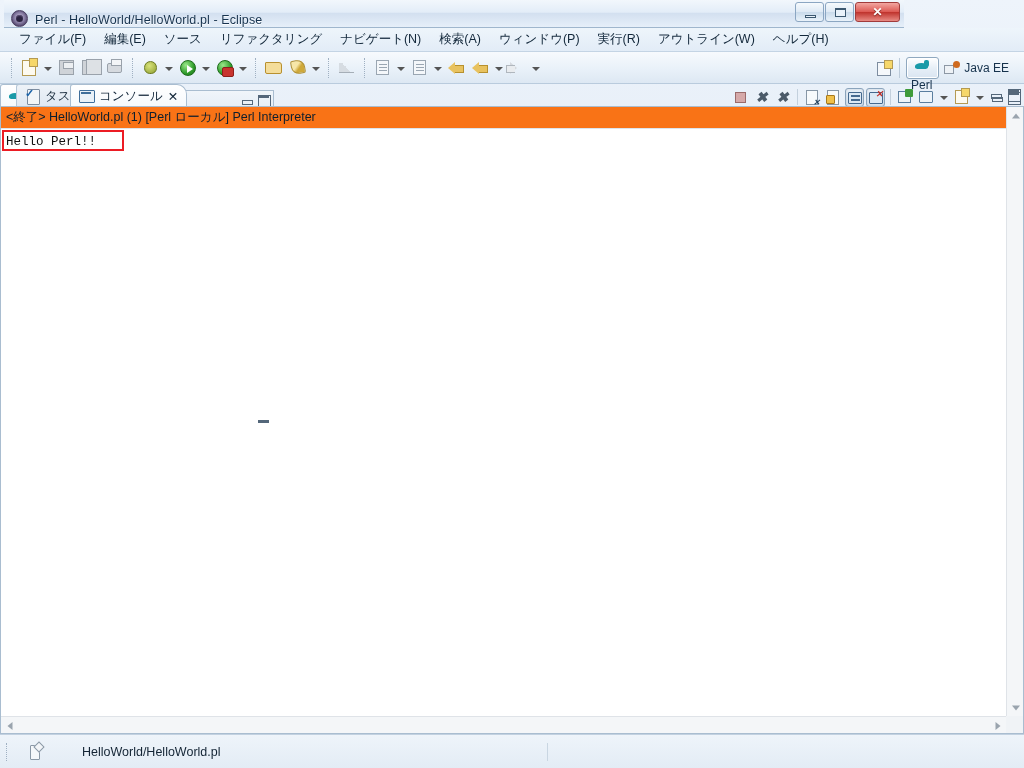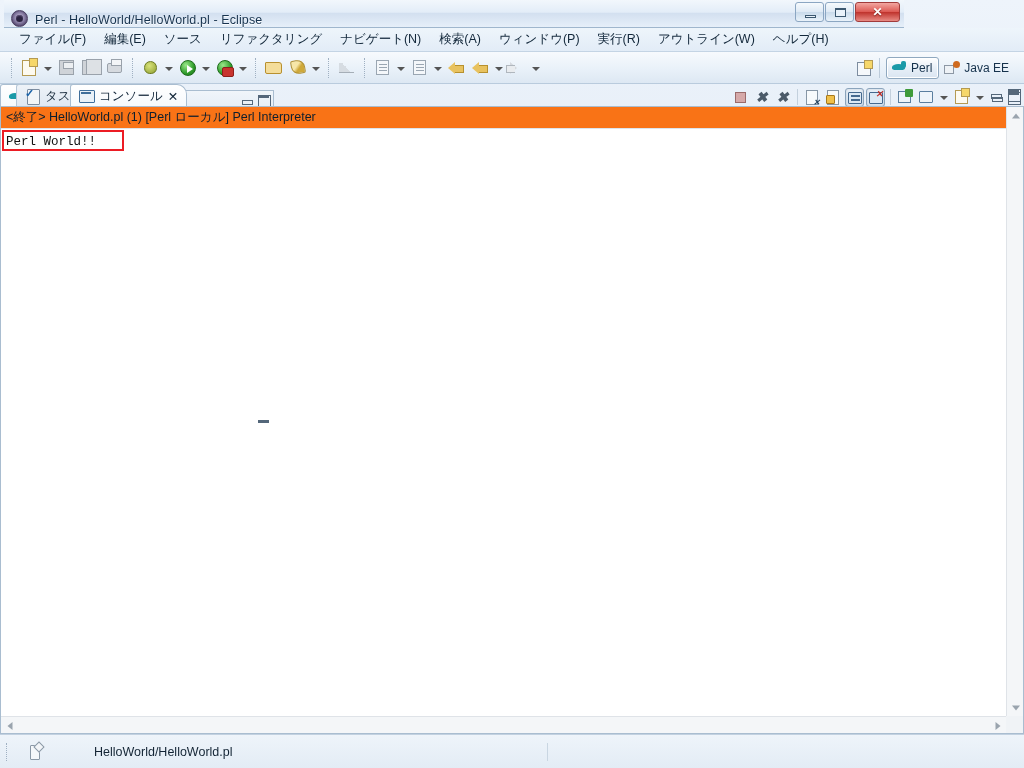--- a/index.html
+++ b/index.html
@@ -114,21 +114,21 @@
   .ic-arrowR{position:absolute;left:3px;top:5px;width:0;height:0;
      border-top:6px solid transparent;border-bottom:6px solid transparent;border-left:7px solid #d5d9de;}
   .ic-arrowR::after{content:"";position:absolute;left:-11px;top:-3px;width:8px;height:6px;background:#e9ecef;border:1px solid #b0b7be;border-right:none;}
 
   .persp { position:absolute; right:8px; top:4px; display:flex; align-items:center; height:24px;}
   .psep { width:1px; height:20px; background:#bccbda; margin:0 6px;}
   .pbtn { display:flex;align-items:center; gap:4px; padding:2px 6px 2px 4px; height:22px;
     border:1px solid transparent; border-radius:3px; font-size:12px; color:#16324c; white-space:nowrap;}
   .pbtn.active { border-color:#8fa8bf;
     background:linear-gradient(180deg,#ffffff 0%,#e7eff7 50%,#dae5f1 100%);
-    box-shadow:inset 0 0 0 1px #fff;}
+    box-shadow:inset 0 0 0 1px #fff;flex-direction:column;}
   .camel { width:16px;height:14px; position:relative; flex:none;}
   .camel::before{content:"";position:absolute;left:1px;top:3px;width:13px;height:6px;border-radius:50% 50% 30% 30%;background:#1a9aa8;}
   .camel::after{content:"";position:absolute;left:10px;top:0px;width:5px;height:7px;border-radius:2px;background:#1a9aa8;}
   .ic-newpersp{width:17px;height:16px;position:relative;}
   .ic-newpersp::before{content:"";position:absolute;left:1px;top:2px;width:12px;height:12px;border:1px solid #7d8da0;background:#f5f8fb;}
   .ic-newpersp::after{content:"";position:absolute;right:0;top:0;width:7px;height:7px;background:#f6d76a;border:1px solid #b59a52;}
   .ic-jee{width:16px;height:14px;position:relative;}
   .ic-jee::before{content:"";position:absolute;left:0;top:4px;width:8px;height:7px;border:1px solid #8d98a5;background:#eef2f6;}
   .ic-jee::after{content:"";position:absolute;right:0;top:0;width:7px;height:7px;border-radius:50%;background:#cf6a1f;}
 
@@ -272,21 +272,21 @@
   .redbox{position:absolute;left:1px;top:1px;width:122px;height:21px;border:2px solid #ec1c24;}
 
   
   .statusbar{position:absolute;left:0;bottom:0;width:1024px;height:34px;
     background:linear-gradient(180deg,#eef4fa 0%,#e3ecf5 100%);
     border-top:1px solid #c2d1e0;display:flex;align-items:center;}
   .sbgrip{width:8px;height:18px;margin-left:6px;border-left:1px dotted #9fb0c2;}
   .sb-icon{width:18px;height:18px;position:relative;margin-left:12px;}
   .sb-icon::before{content:"";position:absolute;left:4px;top:2px;width:8px;height:13px;background:#f4f7fa;border:1px solid #8a98a6;border-radius:1px;}
   .sb-icon::after{content:"";position:absolute;right:1px;top:0px;width:6px;height:6px;background:#f2f5f8;border:1px solid #8a98a6;transform:rotate(45deg);}
-  .sbtext{margin-left:50px;font-size:12.5px;color:#132434;}
+  .sbtext{margin-left:38px;font-size:12.5px;color:#132434;}
   .sbdiv{position:absolute;left:547px;top:8px;width:1px;height:18px;background:#c9d6e2;}
 </style>
 </head>
 <body>
 
 <div class="app">
 
   <div class="titlebar">
     <div class="tb-icon"></div>
     <div class="tb-title">Perl - HelloWorld/HelloWorld.pl - Eclipse</div>
@@ -567,21 +567,21 @@
             </div>
           <div class="tarrow"></div>
           <div class="pmini"></div>
           <div class="pmax"></div>
         </div>
       </div>
       <div class="consframe">
         <div class="conshead">&lt;終了&gt; HelloWorld.pl (1) [Perl ローカル] Perl Interpreter</div>
         <div class="consbody">
           <div class="redbox"></div>
-          <div class="consline">Perl World!!</div>
+          <div class="consline">Hello Perl!!</div>
         </div>
         <div class="vscroll">
           <div class="sbtn sb-up">
               <i class="tri up"></i>
             </div>
           <div class="sbtn sb-dn">
               <i class="tri dn"></i>
             </div>
         </div>
         <div class="hscroll">

